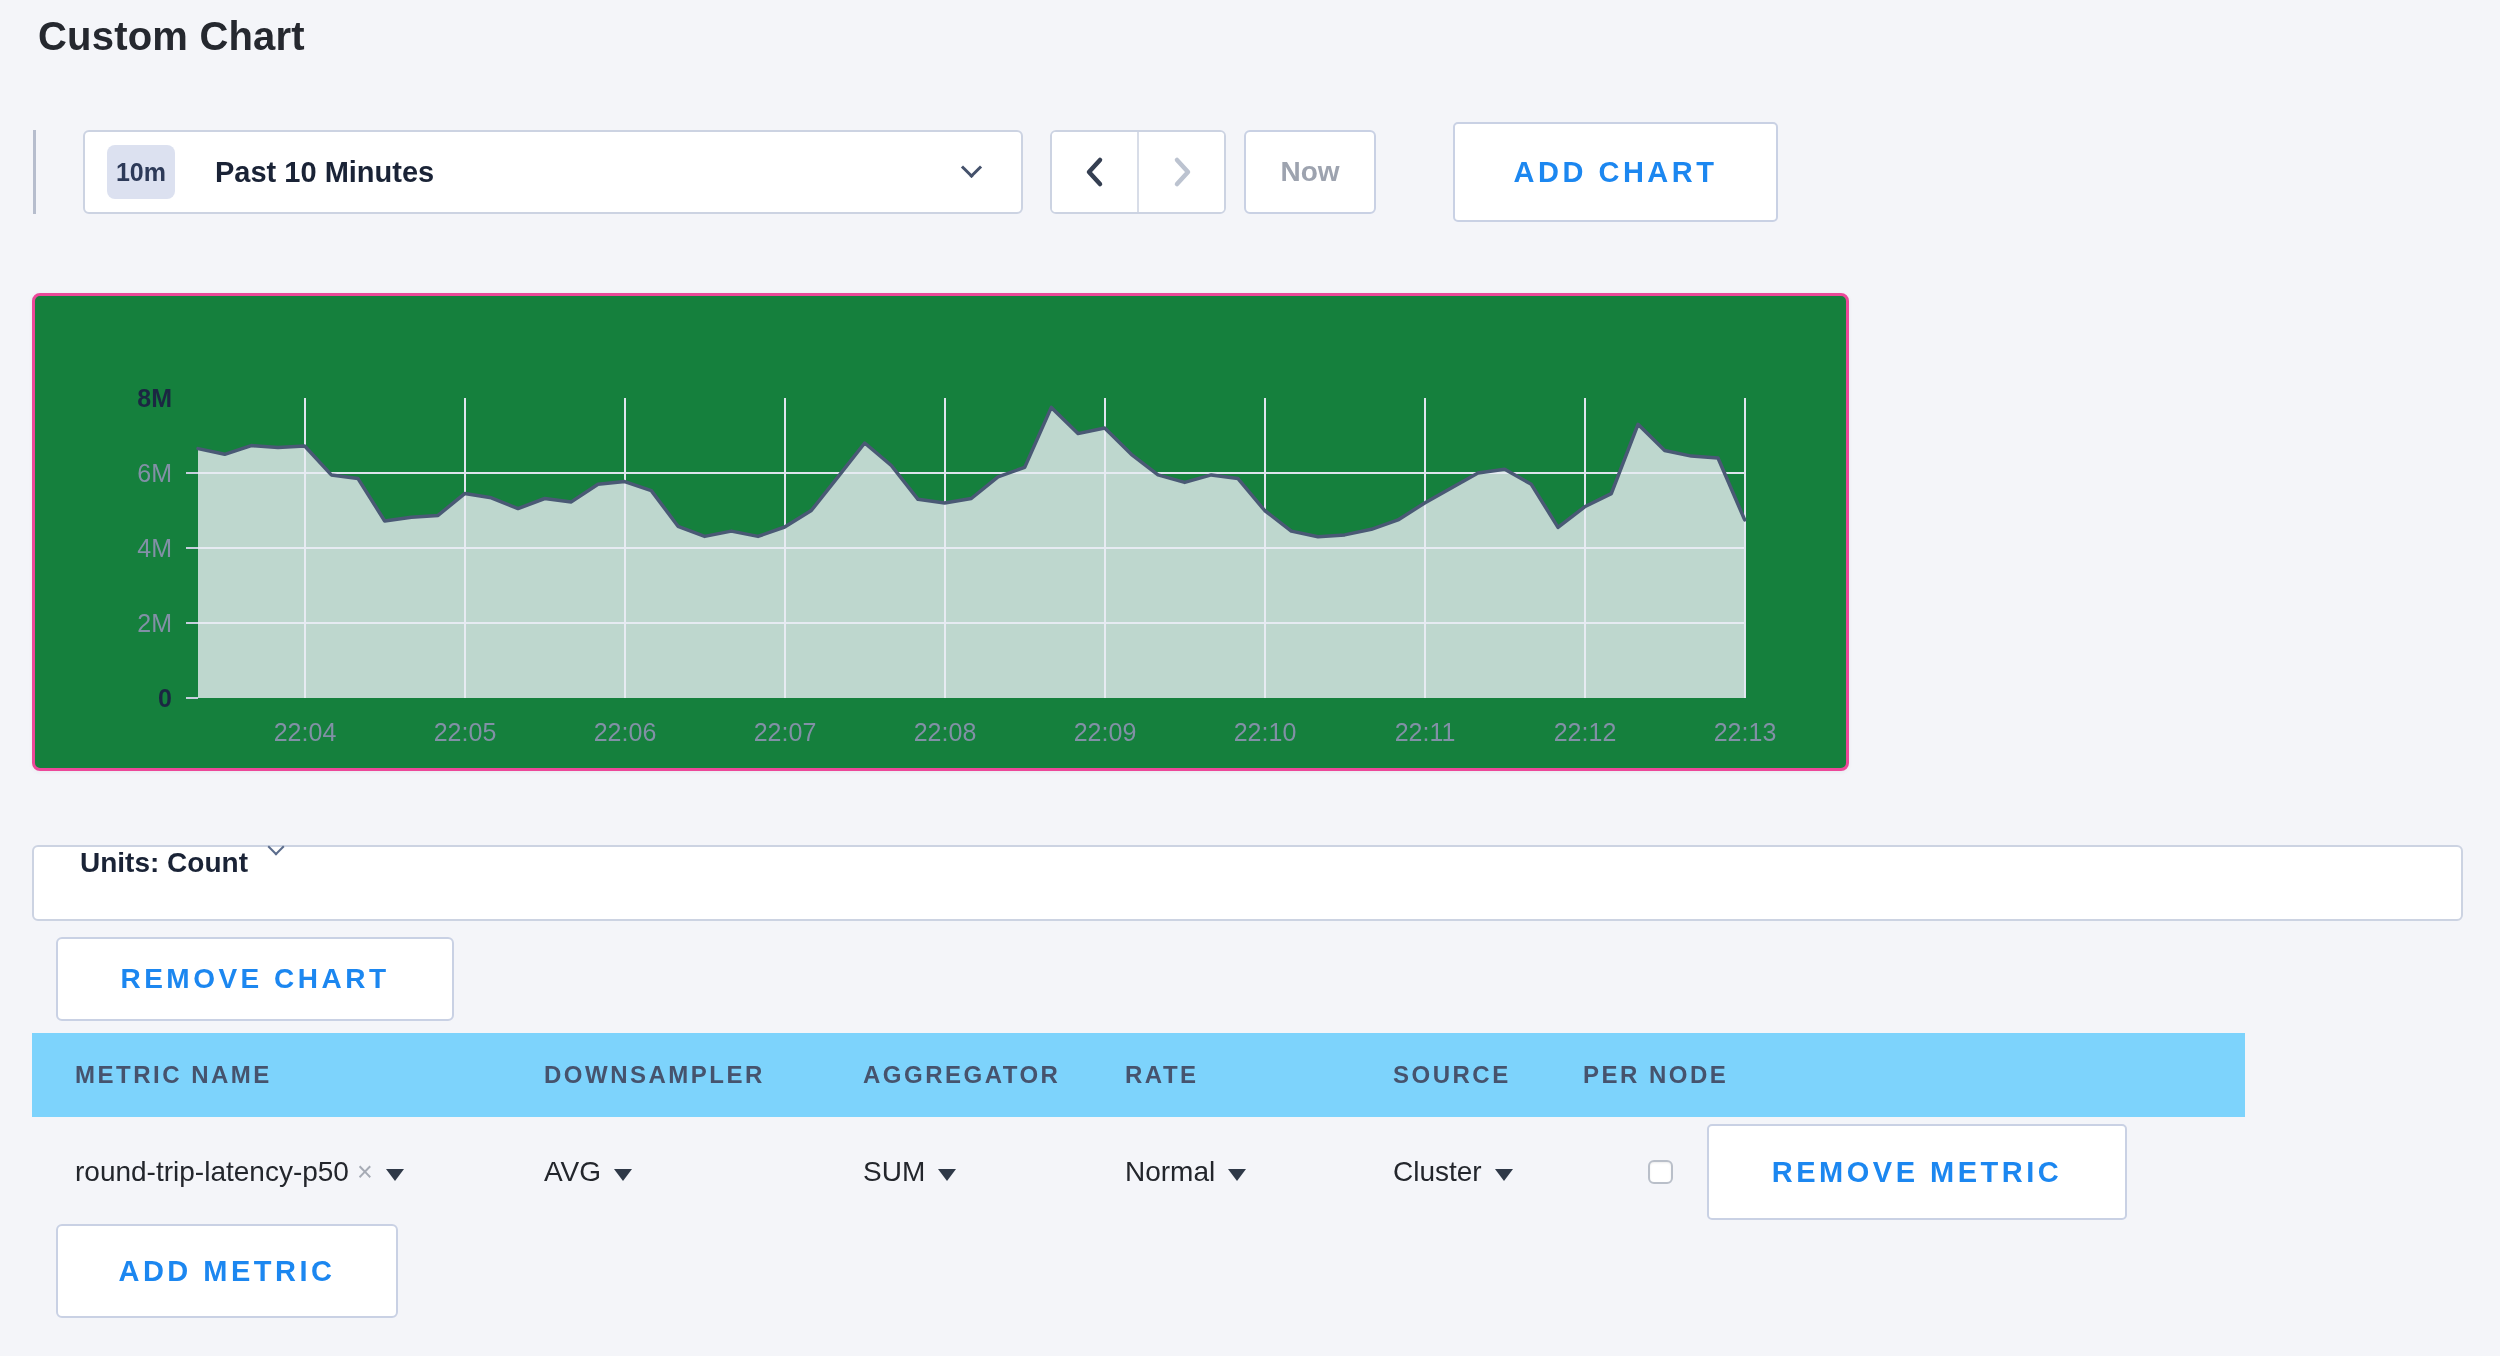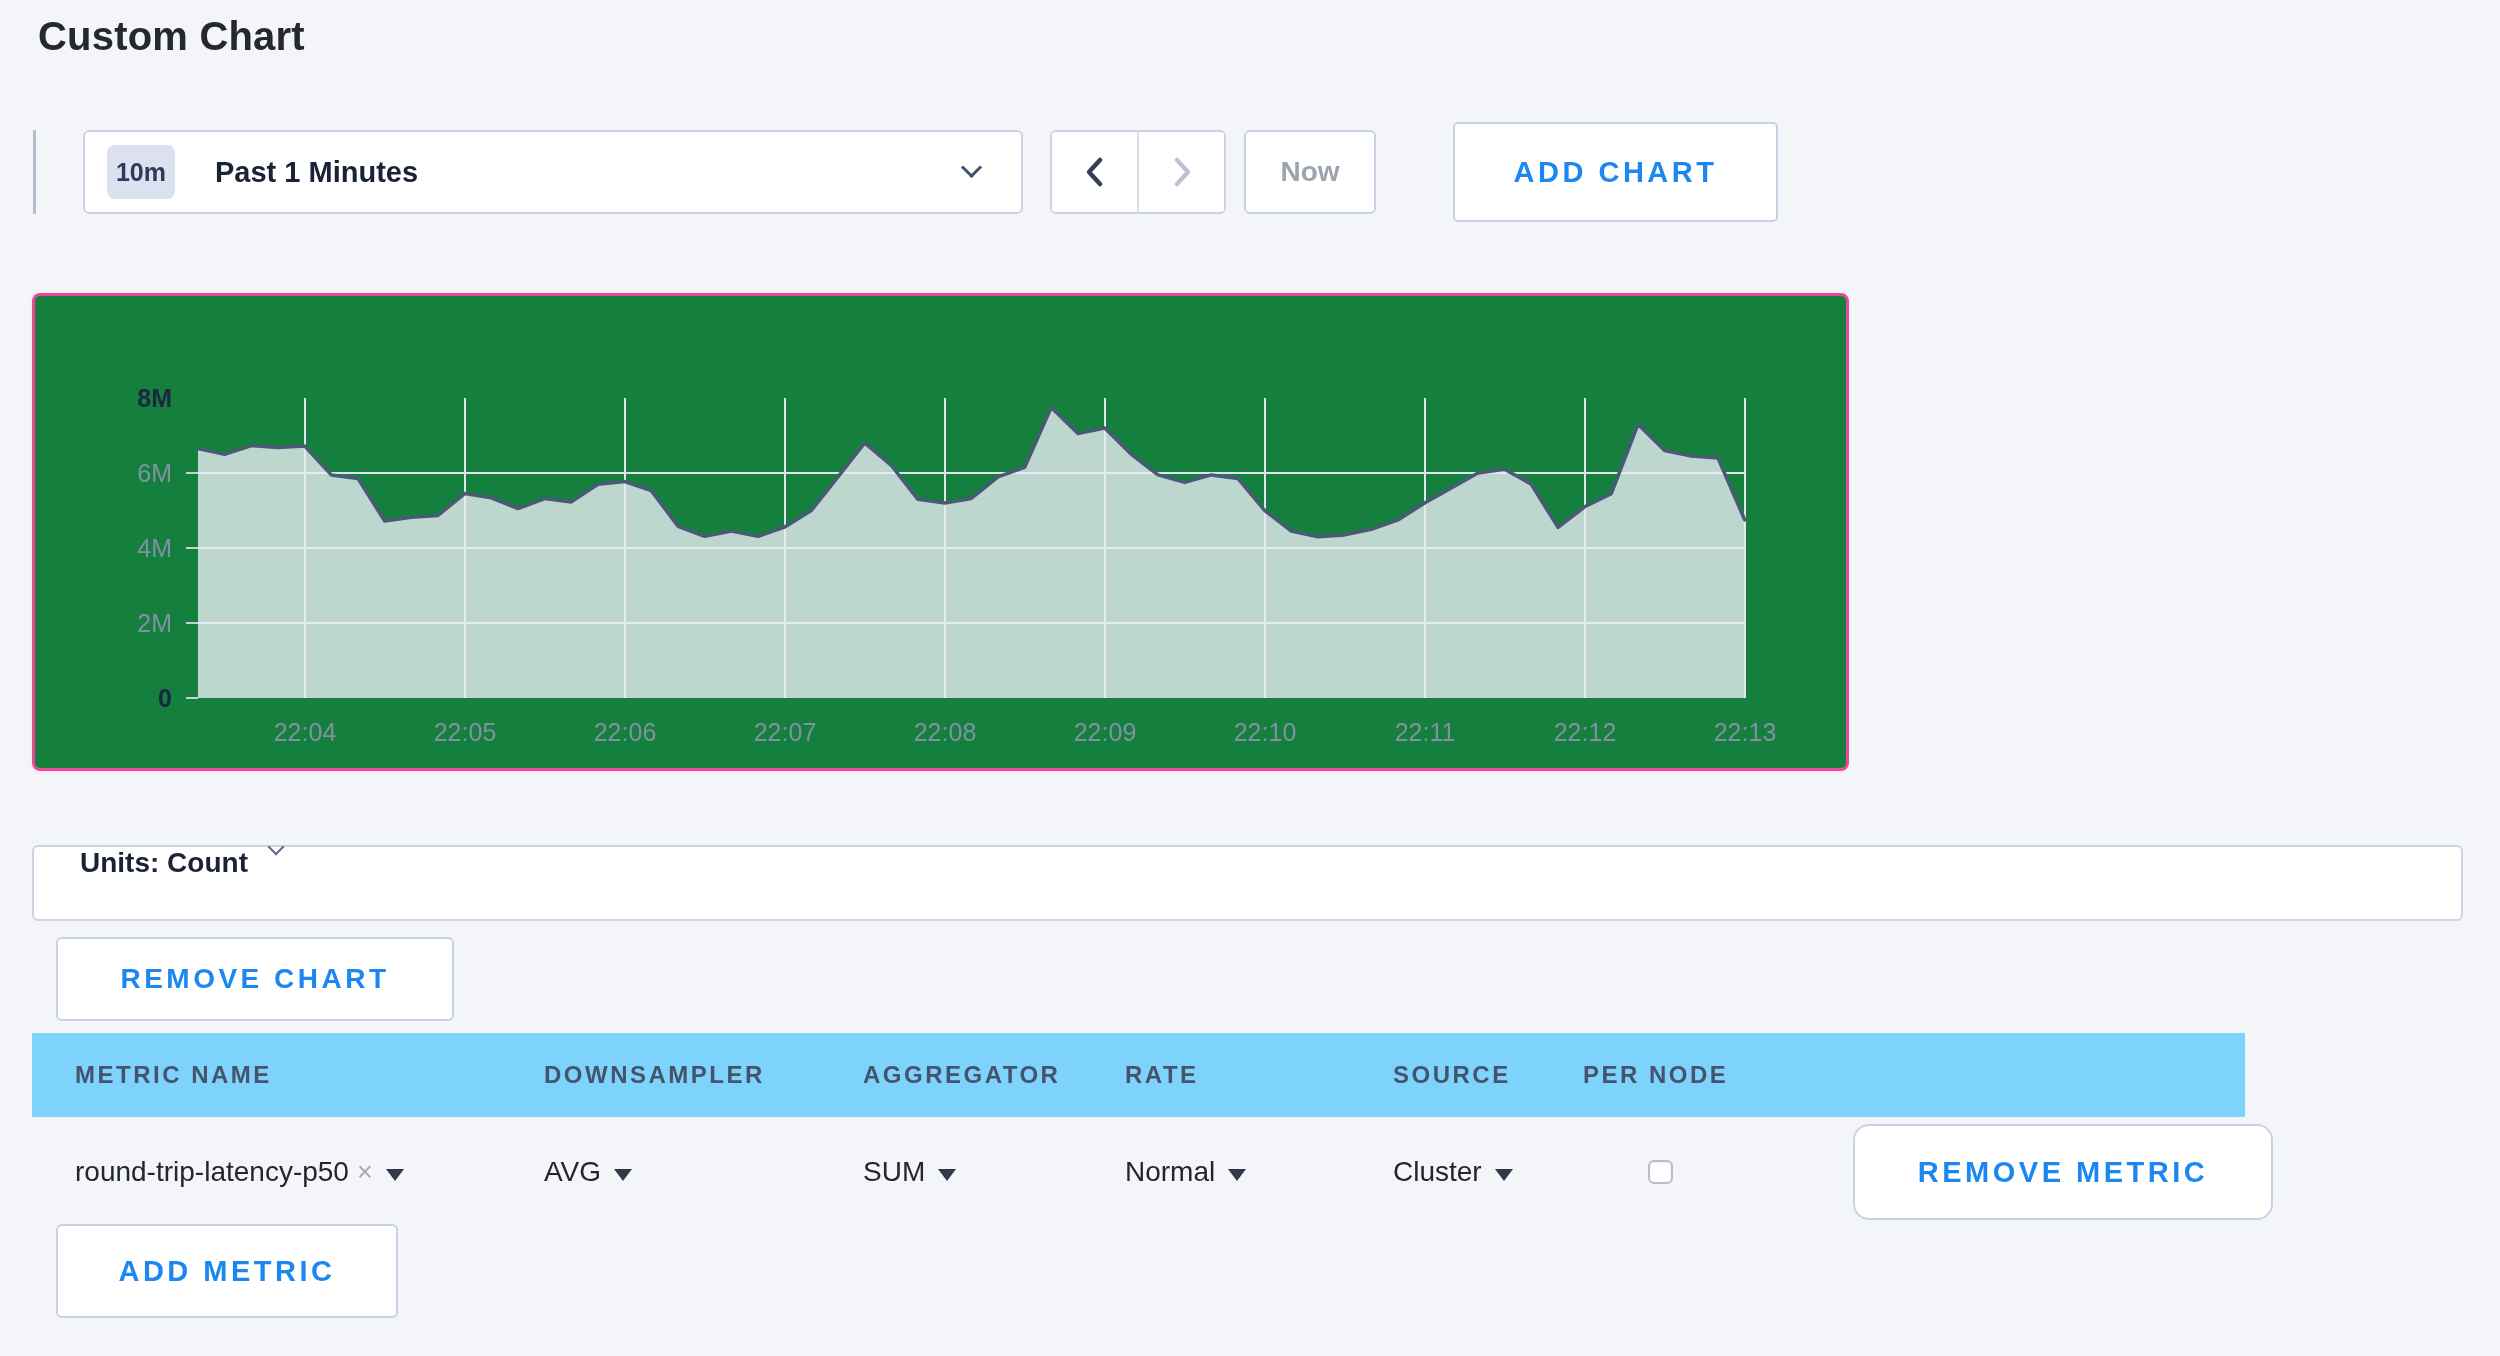--- a/index.html
+++ b/index.html
@@ -60,35 +60,35 @@
   .c0 { left:43px; } .c1 { left:512px; } .c2 { left:831px; } .c3 { left:1093px;text-align:right; } .c4 { left:1337px;margin-left:24px; } .c5 { left:1551px; }
 
   .caret { display:inline-block; width:0; height:0; border-left:9px solid transparent;
            border-right:9px solid transparent; border-top:12px solid #2f3948; margin-left:13px; }
   .clear-x { color:#a6abb5; font-size:27px; margin-left:8px; }
 
   .checkbox { position:absolute; left:1616px; top:43px; width:25px; height:24px; background:#fff;
               border:2px solid #b9bfc9; border-radius:6px; cursor:pointer;
               box-shadow:inset 0 1px 2px rgba(0,0,0,.08); }
 
-  .remove-metric-btn { position:absolute; left:1821px; top:7px; width:420px; height:96px; border-radius:16px; }
+  .remove-metric-btn { position:absolute; left:1675px; top:7px; width:420px; height:96px; border-radius:5px; }
   .add-metric-btn { position:absolute; left:56px; top:1224px; width:342px; height:94px; }
 </style>
 </head>
 <body>
 
 <div id="app">
 
   <div class="page-title">Custom Chart</div>
 
   <div class="left-rule"></div>
 
   <div class="time-dd">
     <span class="time-badge">10m</span>
-    <span class="time-label">Past 1 Minutes</span>
+    <span class="time-label">Past 10 Minutes</span>
     <span class="spacer"></span>
     <span class="chev"></span>
   </div>
 
   <div class="arrow-group">
     <button class="arrow-btn">
       <svg width="28" height="38" viewBox="0 0 28 38">
         <polyline points="19,7 8,19 19,31" fill="none" stroke="#353f52" stroke-width="4.5" stroke-linecap="round" stroke-linejoin="round"></polyline>
       </svg>
     </button>

